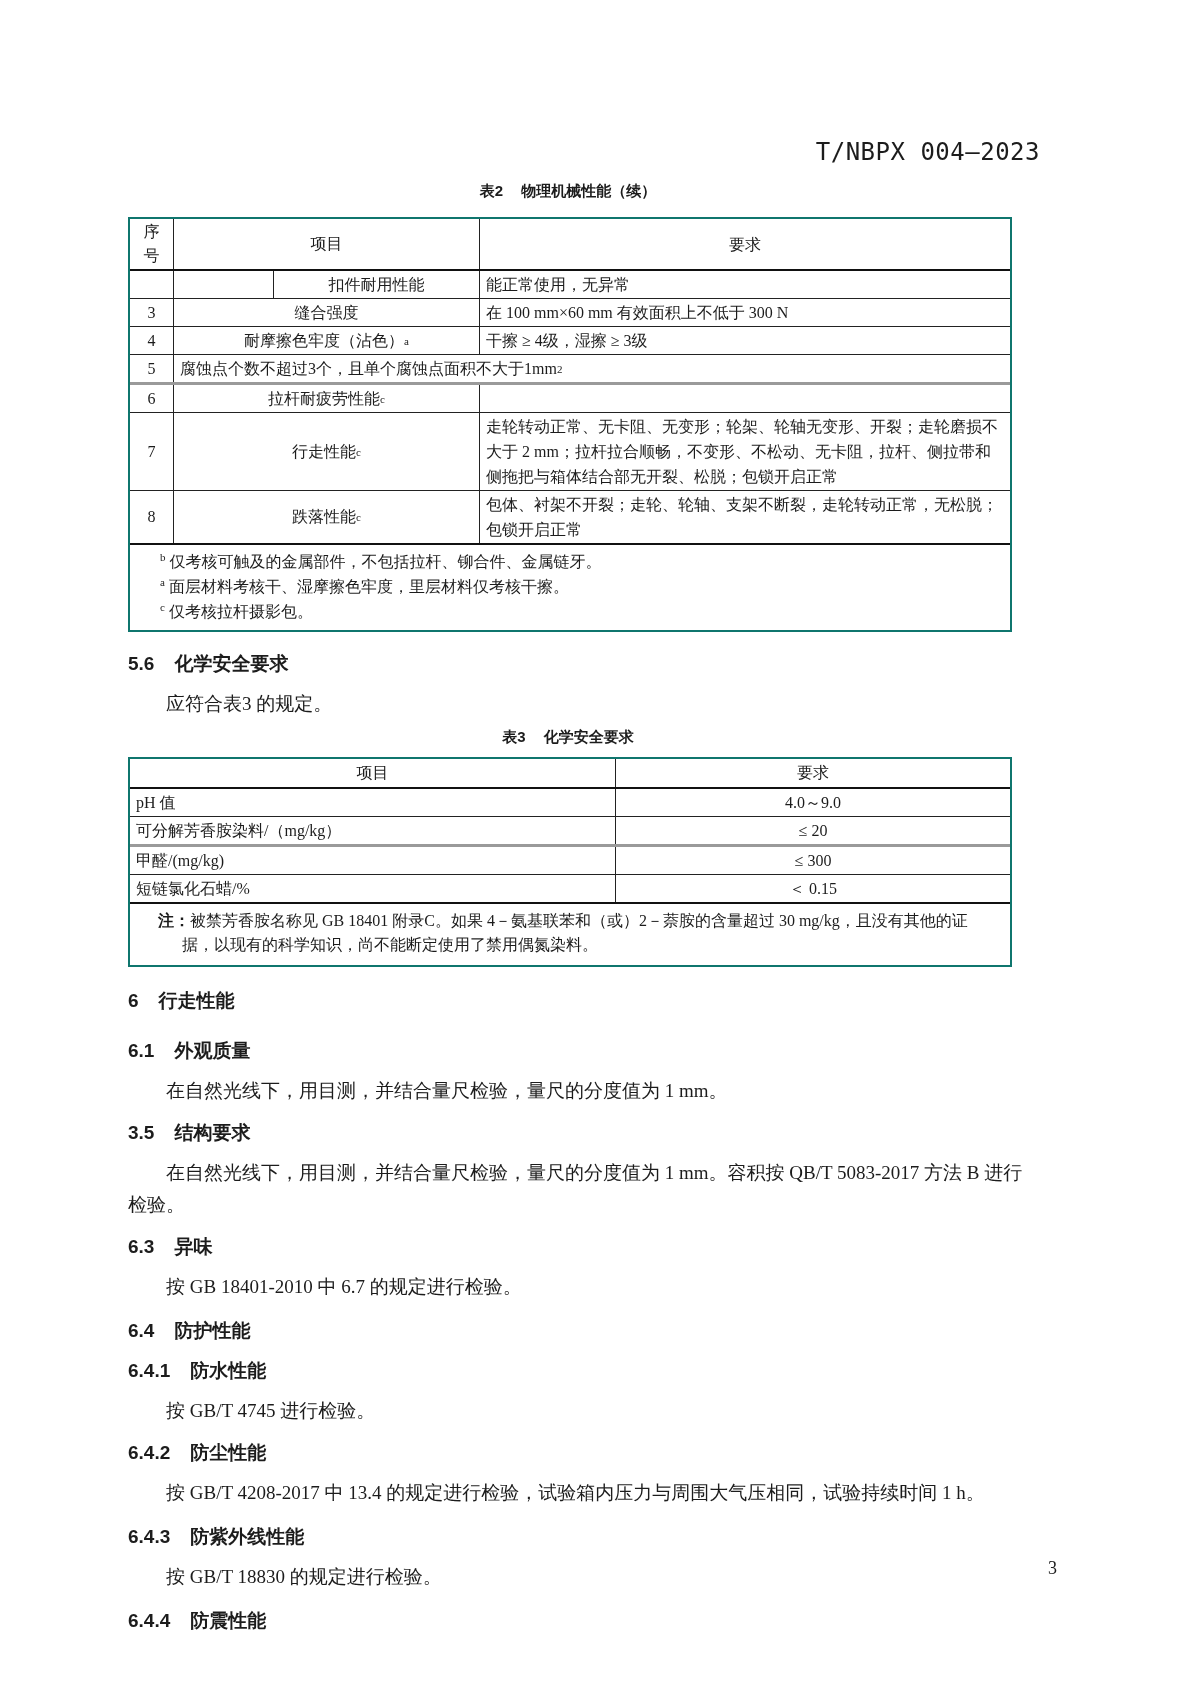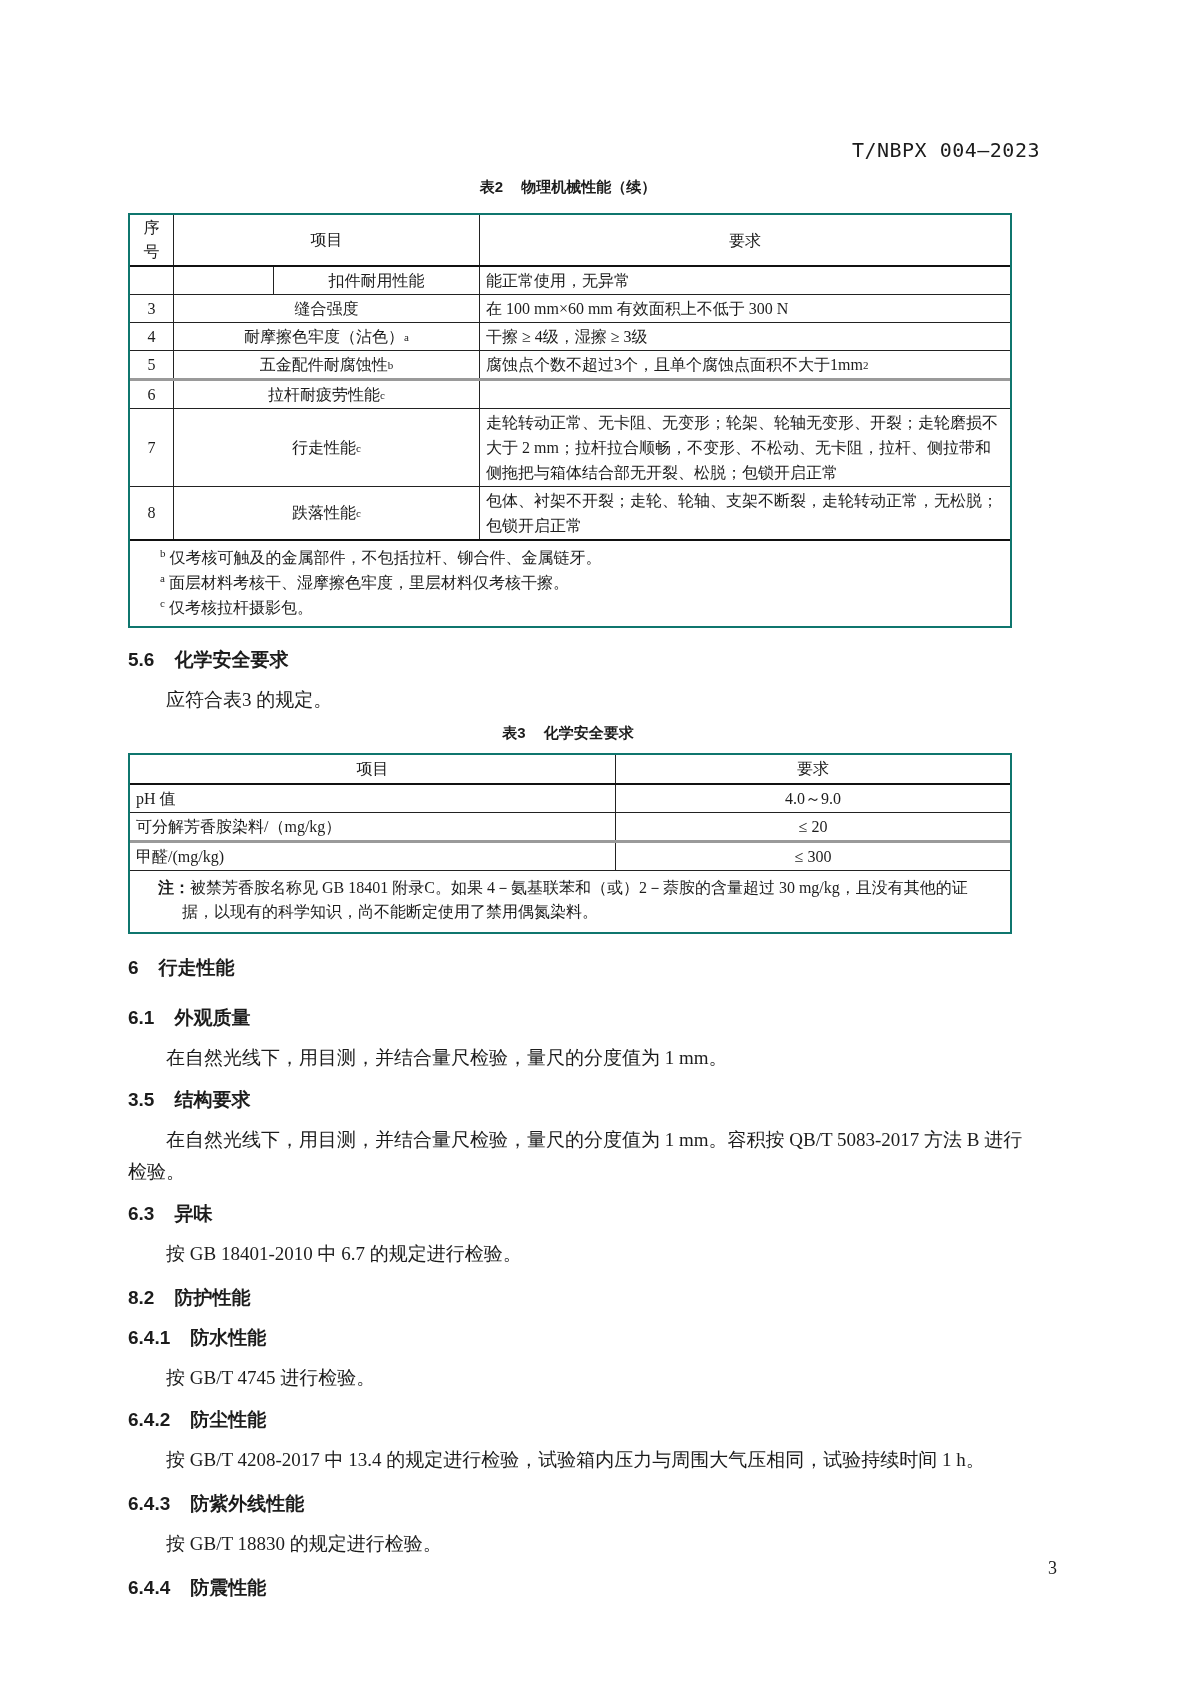--- a/index.html
+++ b/index.html
@@ -10,21 +10,21 @@
     color:#1c1c1c;
     font-family:"Liberation Serif","DejaVu Serif",serif;
     overflow:hidden;
   }
   .content{margin:0 160px 0 128px;width:912px;}
 
   
   .doc-code{
     margin-top:138px;
     text-align:right;
-    font-size:20px;
+    font-size:24px;
     letter-spacing:.5px;
     font-family:"DejaVu Sans Mono","Liberation Mono",monospace;
   }
 
   
   .tbl-caption{
     font-family:"Liberation Sans","DejaVu Sans",sans-serif;
     font-weight:bold;font-size:15px;
     width:880px;text-align:center;
   }
@@ -146,24 +146,20 @@
             <span>耐摩擦色牢度（沾色）</span>
             <sup>a</sup>
           </div>
         <div class="td l t2-req">
             <span>干擦 ≥ 4级，湿擦 ≥ 3级</span>
           </div>
       </div>
 
       <div class="tr grayline">
         <div class="td c bR t2-no">5</div>
-        <div class="td c bR t2-item">
-            <span>五金配件耐腐蚀性</span>
-            <sup>b</sup>
-          </div>
         <div class="td l t2-req">
             <span>腐蚀点个数不超过3个，且单个腐蚀点面积不大于1mm</span>
             <sup>2</sup>
           </div>
       </div>
 
       <div class="tr">
         <div class="td c bR t2-no">6</div>
         <div class="td c bR t2-item">
             <span>拉杆耐疲劳性能</span>
@@ -219,20 +215,24 @@
         <div class="td c t3-req">4.0～9.0</div>
       </div>
       <div class="tr grayline">
         <div class="td l bR t3-item">可分解芳香胺染料/（mg/kg）</div>
         <div class="td c t3-req">≤ 20</div>
       </div>
       <div class="tr">
         <div class="td l bR t3-item">甲醛/(mg/kg)</div>
         <div class="td c t3-req">≤ 300</div>
       </div>
+      <div class="tr blackline2">
+        <div class="td l bR t3-item">短链氯化石蜡/%</div>
+        <div class="td c t3-req">＜ 0.15</div>
+      </div>
       <div class="t3-note">
         <span class="note-label">注：</span><span>被禁芳香胺名称见 GB 18401 附录C。如果 4－氨基联苯和（或）2－萘胺的含量超过 30 mg/kg，且没有其他的证据，以现有的科学知识，尚不能断定使用了禁用偶氮染料。</span>
       </div>
     </div>
 
     <div class="h h-6">
       <span class="h-num">6</span><span>行走性能</span>
     </div>
 
     <div class="h h-61">
@@ -244,21 +244,21 @@
       <span class="h-num">3.5</span><span>结构要求</span>
     </div>
     <div class="p indent p-62">在自然光线下，用目测，并结合量尺检验，量尺的分度值为 1 mm。容积按 QB/T 5083-2017 方法 B 进行检验。</div>
 
     <div class="h h-63">
       <span class="h-num">6.3</span><span>异味</span>
     </div>
     <div class="p indent p-63">按 GB 18401-2010 中 6.7 的规定进行检验。</div>
 
     <div class="h h-64">
-      <span class="h-num">8.2</span><span>防护性能</span>
+      <span class="h-num">6.4</span><span>防护性能</span>
     </div>
 
     <div class="h h-641">
       <span class="h-num">6.4.1</span><span>防水性能</span>
     </div>
     <div class="p indent p-641">按 GB/T 4745 进行检验。</div>
 
     <div class="h h-642">
       <span class="h-num">6.4.2</span><span>防尘性能</span>
     </div>

